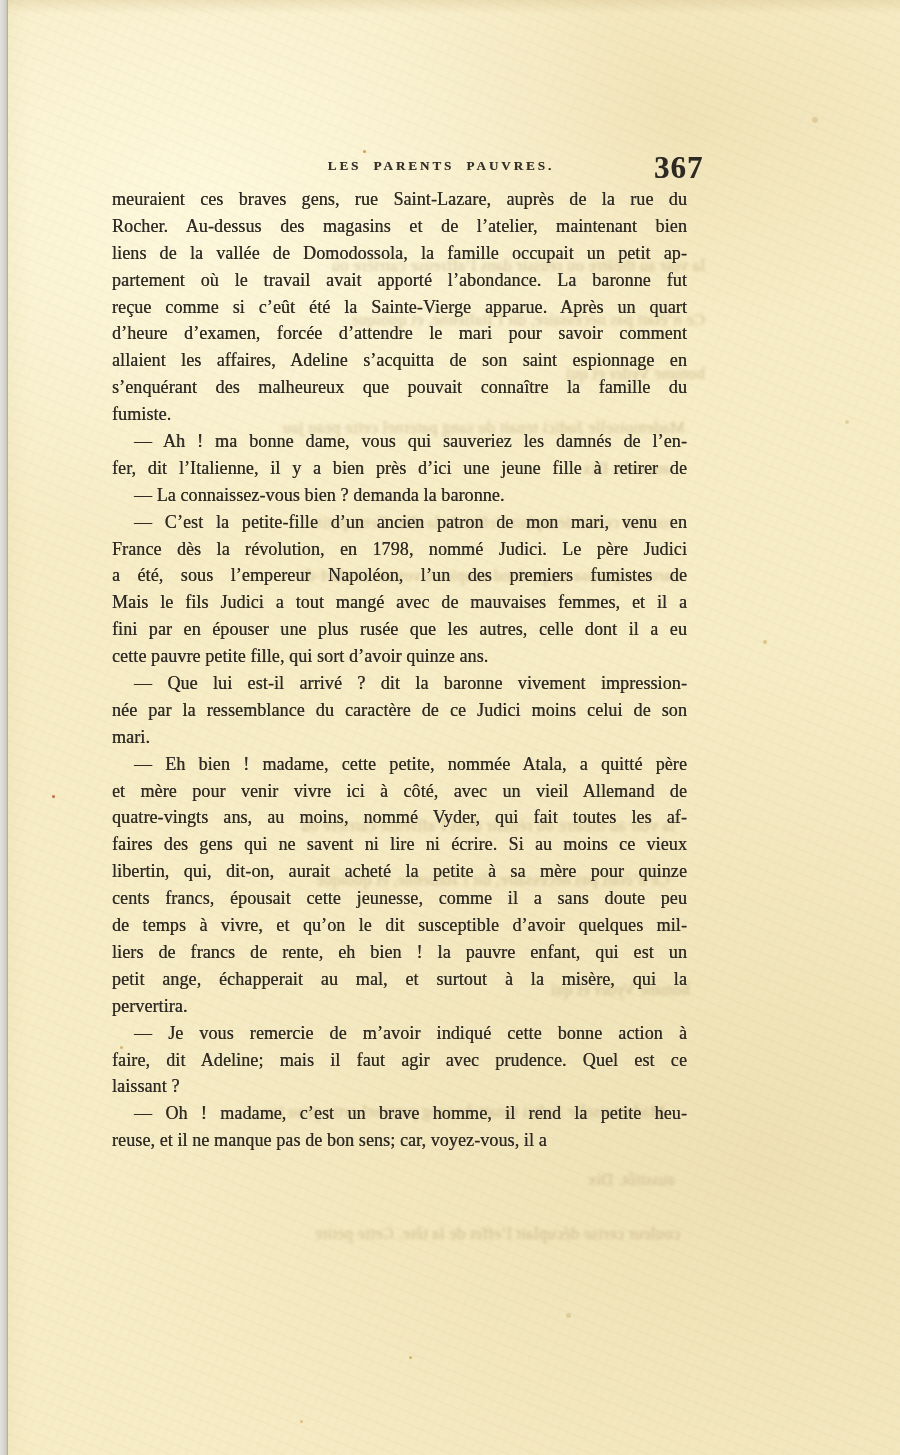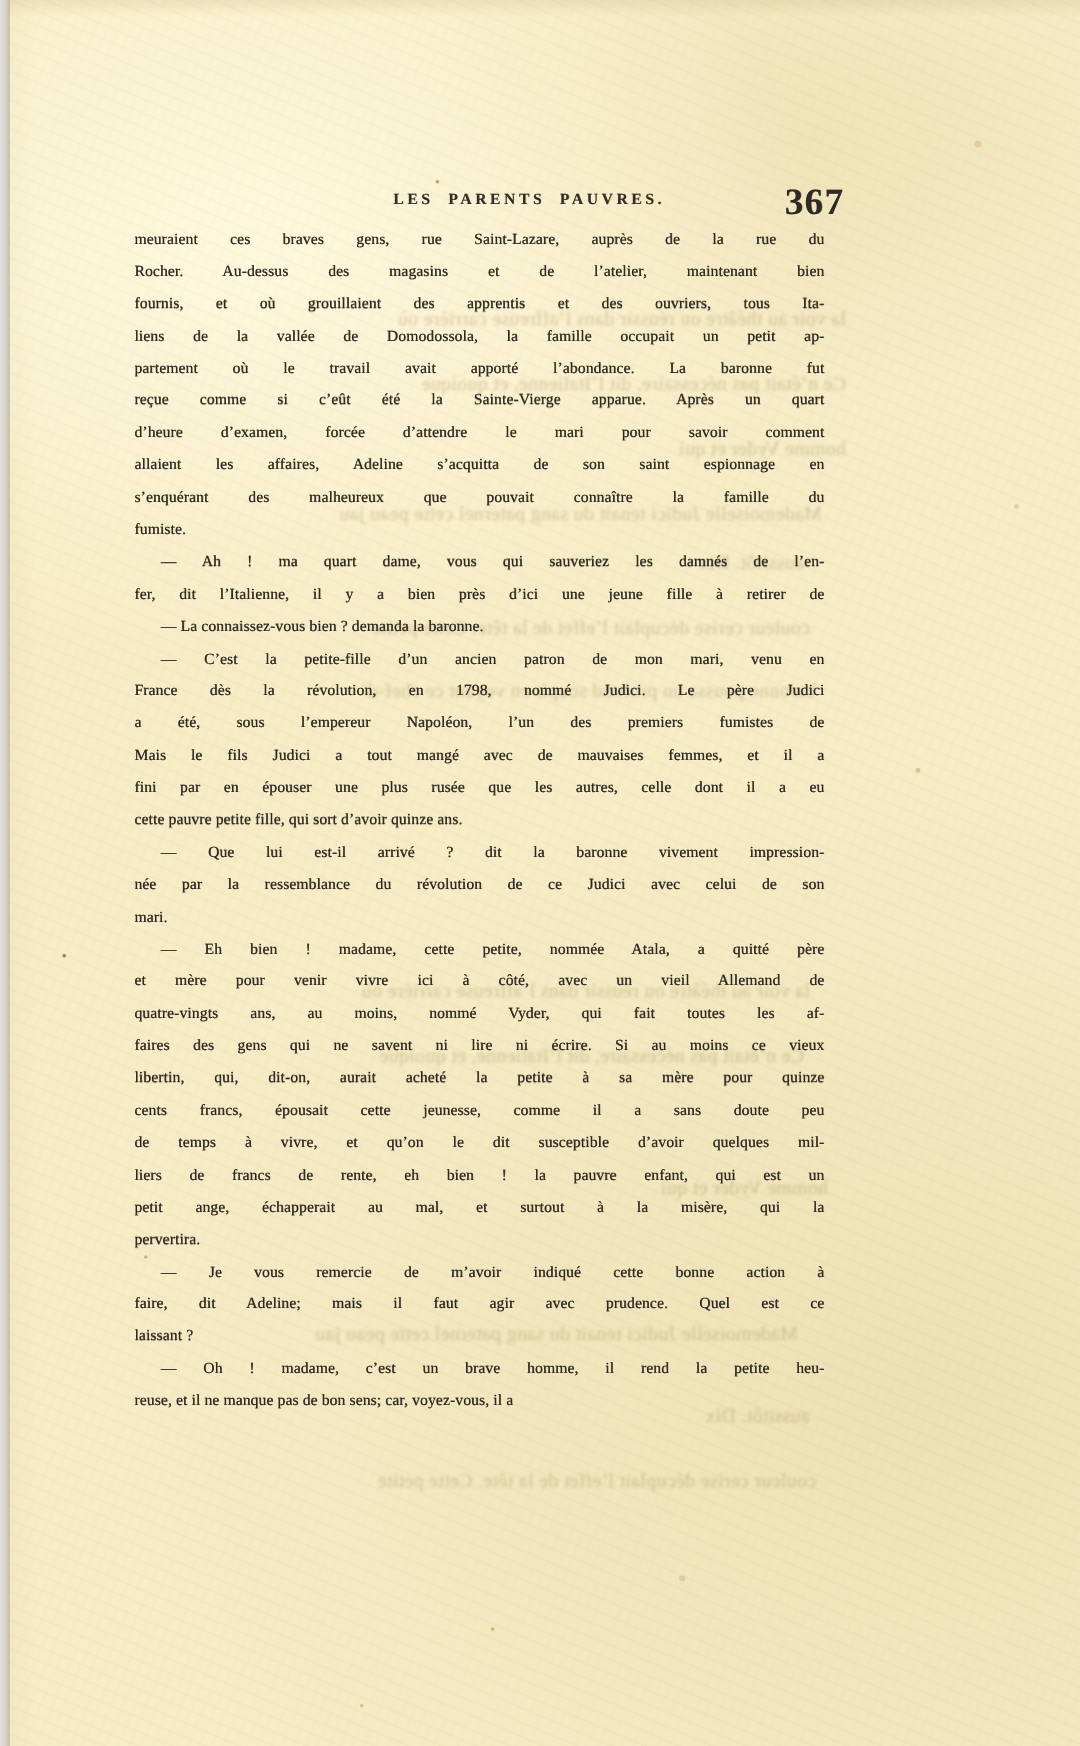--- a/index.html
+++ b/index.html
@@ -46,21 +46,21 @@
     text-shadow: 0.3px 0 0 rgba(51,47,39,0.55);
   }
   .folio {
     position: absolute; top: 0px; left: 654px; width: 42px;
     font-size: 31px; font-weight: bold; letter-spacing: 1px;
     color: #2e2a23;
     text-shadow: 0.3px 0 0 rgba(46,42,35,0.5);
   }
   .text-block {
     position: absolute; left: 112px; top: 186px; width: 575px;
-    font-size: 13px; line-height: 26.9px;
+    font-size: 18px; line-height: 26.9px;
     color: #2e2a23;
     z-index: 2;
     text-shadow: 0.28px 0 0 rgba(46,42,35,0.6), 0 0.2px 0 rgba(46,42,35,0.35);
   }
   .line {
     text-align: justify;
     text-align-last: justify;
     height: 26.9px;
     letter-spacing: 0.1px;
   }
@@ -99,39 +99,38 @@
     </div>
 
   <header class="running-head">
     <div class="running-title">LES PARENTS PAUVRES.</div>
     <div class="folio">367</div>
   </header>
 
   <main class="text-block">
       <div class="line">meuraient ces braves gens, rue Saint-Lazare, auprès de la rue du</div>
       <div class="line">Rocher. Au-dessus des magasins et de l’atelier, maintenant bien</div>
-      <div class="line">fournis, et où grouillaient des apprentis et des ouvriers, tous Ita-</div>
       <div class="line">liens de la vallée de Domodossola, la famille occupait un petit ap-</div>
       <div class="line">partement où le travail avait apporté l’abondance. La baronne fut</div>
       <div class="line">reçue comme si c’eût été la Sainte-Vierge apparue. Après un quart</div>
       <div class="line">d’heure d’examen, forcée d’attendre le mari pour savoir comment</div>
       <div class="line">allaient les affaires, Adeline s’acquitta de son saint espionnage en</div>
       <div class="line">s’enquérant des malheureux que pouvait connaître la famille du</div>
       <div class="line para-last">fumiste.</div>
-      <div class="line para-first">— Ah ! ma quart dame, vous qui sauveriez les damnés de l’en-</div>
+      <div class="line para-first">— Ah ! ma bonne dame, vous qui sauveriez les damnés de l’en-</div>
       <div class="line">fer, dit l’Italienne, il y a bien près d’ici une jeune fille à retirer de</div>
       <div class="line para-first para-last">— La connaissez-vous bien ? demanda la baronne.</div>
       <div class="line para-first">— C’est la petite-fille d’un ancien patron de mon mari, venu en</div>
       <div class="line">France dès la révolution, en 1798, nommé Judici. Le père Judici</div>
       <div class="line">a été, sous l’empereur Napoléon, l’un des premiers fumistes de</div>
       <div class="line">Mais le fils Judici a tout mangé avec de mauvaises femmes, et il a</div>
       <div class="line">fini par en épouser une plus rusée que les autres, celle dont il a eu</div>
       <div class="line para-last">cette pauvre petite fille, qui sort d’avoir quinze ans.</div>
       <div class="line para-first">— Que lui est-il arrivé ? dit la baronne vivement impression-</div>
-      <div class="line">née par la ressemblance du révolution de ce Judici avec celui de son</div>
+      <div class="line">née par la ressemblance du caractère de ce Judici moins celui de son</div>
       <div class="line para-last">mari.</div>
       <div class="line para-first">— Eh bien ! madame, cette petite, nommée Atala, a quitté père</div>
       <div class="line">et mère pour venir vivre ici à côté, avec un vieil Allemand de</div>
       <div class="line">quatre-vingts ans, au moins, nommé Vyder, qui fait toutes les af-</div>
       <div class="line">faires des gens qui ne savent ni lire ni écrire. Si au moins ce vieux</div>
       <div class="line">libertin, qui, dit-on, aurait acheté la petite à sa mère pour quinze</div>
       <div class="line">cents francs, épousait cette jeunesse, comme il a sans doute peu</div>
       <div class="line">de temps à vivre, et qu’on le dit susceptible d’avoir quelques mil-</div>
       <div class="line">liers de francs de rente, eh bien ! la pauvre enfant, qui est un</div>
       <div class="line">petit ange, échapperait au mal, et surtout à la misère, qui la</div>

